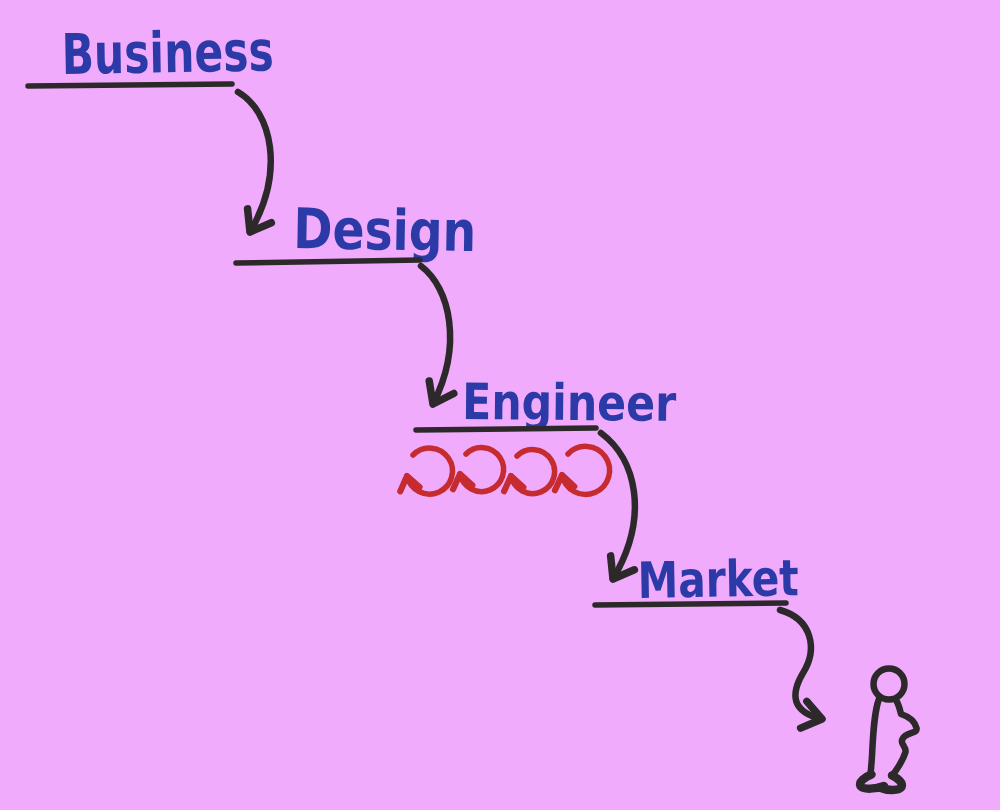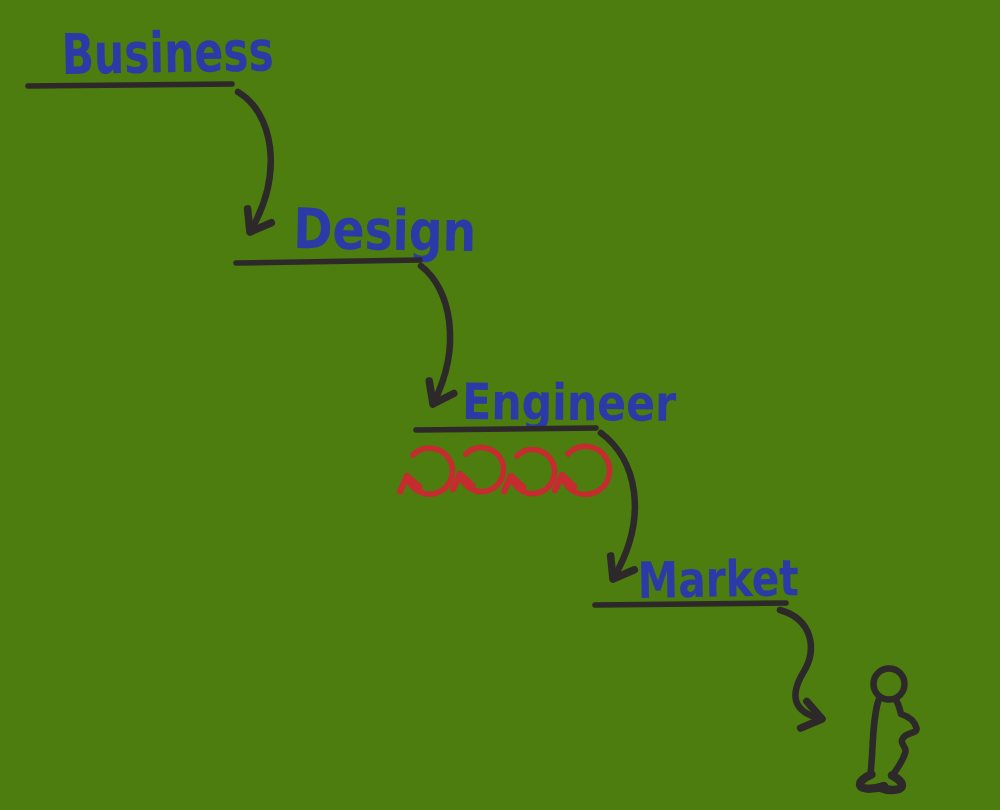--- a/index.html
+++ b/index.html
@@ -4,21 +4,21 @@
 <style>
   html, body {
     margin: 0;
     padding: 0;
     background: #ffffff;
   }
   .canvas {
     position: relative;
     width: 1000px;
     height: 810px;
-    background: #4d7c0f;
+    background: #f0abfc;
     overflow: hidden;
     font-family: "DejaVu Sans", "Liberation Sans", sans-serif;
   }
   svg { display: block; }
   marker { overflow: visible; }
   .stage-label {
     font-family: "DejaVu Sans", "Liberation Sans", sans-serif;
     font-weight: bold;
     fill: #2b3aa6;
   }

